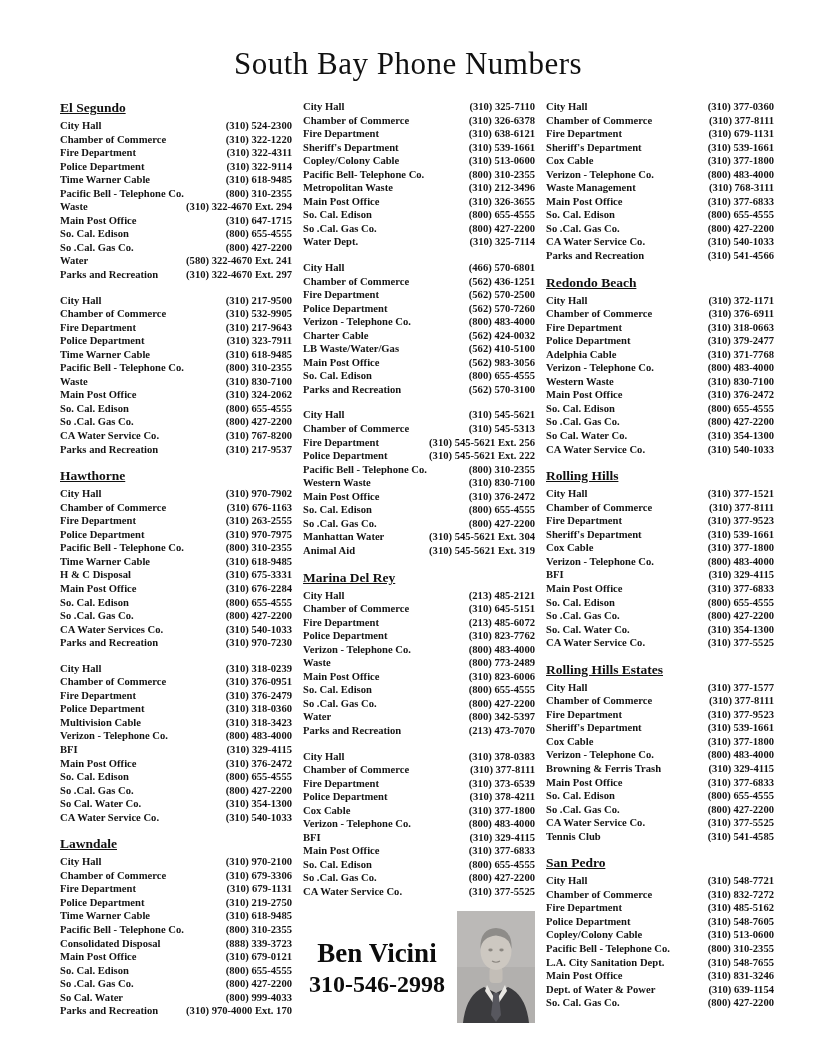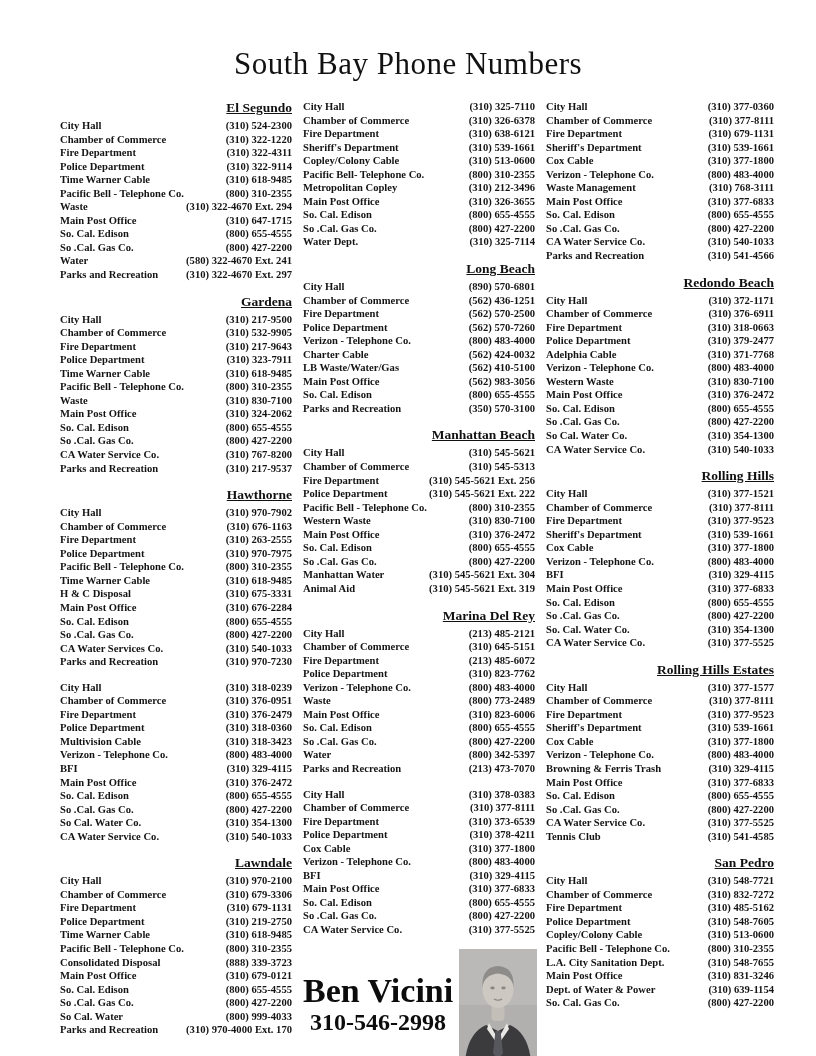--- a/index.html
+++ b/index.html
@@ -22,21 +22,21 @@
   .columns {
     display: flex;
     gap: 11px;
     padding: 18px 40px 0 60px;
     align-items: flex-start;
   }
   .col { flex: 0 0 232px; width: 232px; }
   .col-3 { flex-basis: 228px; width: 228px; }
   .section { margin-bottom: 12px; }
   .section-title {
-    text-align: right;
+    text-align: left;
     font-weight: bold;
     font-size: 13.5px;
     text-decoration: underline;
     margin-bottom: 3px;
     color: #101010;
   }
   .row {
     display: flex;
     justify-content: space-between;
     font-weight: bold;
@@ -47,21 +47,21 @@
   .row .label { white-space: nowrap; text-align: left; }
   .row .phone { white-space: nowrap; text-align: right; }
   .ad {
     display: flex;
     align-items: center;
     gap: 6px;
     margin-top: 10px;
   }
   .ad-text { flex: 1 1 auto; text-align: center; }
   .ad-name {
-    font-size: 34px;
+    font-size: 27px;
     font-weight: bold;
     line-height: 34px;
     color: #0c0c0c;
     white-space: nowrap;
   }
   .ad-phone {
     font-size: 24px;
     font-weight: bold;
     line-height: 28px;
     color: #0c0c0c;
@@ -129,21 +129,20 @@
             <div class="row">
               <span class="label">Water</span>
               <span class="phone">(580) 322-4670 Ext. 241</span>
             </div>
             <div class="row">
               <span class="label">Parks and Recreation</span>
               <span class="phone">(310) 322-4670 Ext. 297</span>
             </div>
           </div>
           <div class="section">
-            <div class="section-title">Gardena</div>
             <div class="row">
               <span class="label">City Hall</span>
               <span class="phone">(310) 217-9500</span>
             </div>
             <div class="row">
               <span class="label">Chamber of Commerce</span>
               <span class="phone">(310) 532-9905</span>
             </div>
             <div class="row">
               <span class="label">Fire Department</span>
@@ -362,45 +361,44 @@
             </div>
             <div class="row">
               <span class="label">Copley/Colony Cable</span>
               <span class="phone">(310) 513-0600</span>
             </div>
             <div class="row">
               <span class="label">Pacific Bell- Telephone Co.</span>
               <span class="phone">(800) 310-2355</span>
             </div>
             <div class="row">
-              <span class="label">Metropolitan Copley</span>
+              <span class="label">Metropolitan Waste</span>
               <span class="phone">(310) 212-3496</span>
             </div>
             <div class="row">
               <span class="label">Main Post Office</span>
               <span class="phone">(310) 326-3655</span>
             </div>
             <div class="row">
               <span class="label">So. Cal. Edison</span>
               <span class="phone">(800) 655-4555</span>
             </div>
             <div class="row">
               <span class="label">So .Cal. Gas Co.</span>
               <span class="phone">(800) 427-2200</span>
             </div>
             <div class="row">
               <span class="label">Water Dept.</span>
               <span class="phone">(310) 325-7114</span>
             </div>
           </div>
           <div class="section">
-            <div class="section-title">Long Beach</div>
-            <div class="row">
-              <span class="label">City Hall</span>
-              <span class="phone">(890) 570-6801</span>
+            <div class="row">
+              <span class="label">City Hall</span>
+              <span class="phone">(466) 570-6801</span>
             </div>
             <div class="row">
               <span class="label">Chamber of Commerce</span>
               <span class="phone">(562) 436-1251</span>
             </div>
             <div class="row">
               <span class="label">Fire Department</span>
               <span class="phone">(562) 570-2500</span>
             </div>
             <div class="row">
@@ -422,25 +420,24 @@
             <div class="row">
               <span class="label">Main Post Office</span>
               <span class="phone">(562) 983-3056</span>
             </div>
             <div class="row">
               <span class="label">So. Cal. Edison</span>
               <span class="phone">(800) 655-4555</span>
             </div>
             <div class="row">
               <span class="label">Parks and Recreation</span>
-              <span class="phone">(350) 570-3100</span>
-            </div>
-          </div>
-          <div class="section">
-            <div class="section-title">Manhattan Beach</div>
+              <span class="phone">(562) 570-3100</span>
+            </div>
+          </div>
+          <div class="section">
             <div class="row">
               <span class="label">City Hall</span>
               <span class="phone">(310) 545-5621</span>
             </div>
             <div class="row">
               <span class="label">Chamber of Commerce</span>
               <span class="phone">(310) 545-5313</span>
             </div>
             <div class="row">
               <span class="label">Fire Department</span>

